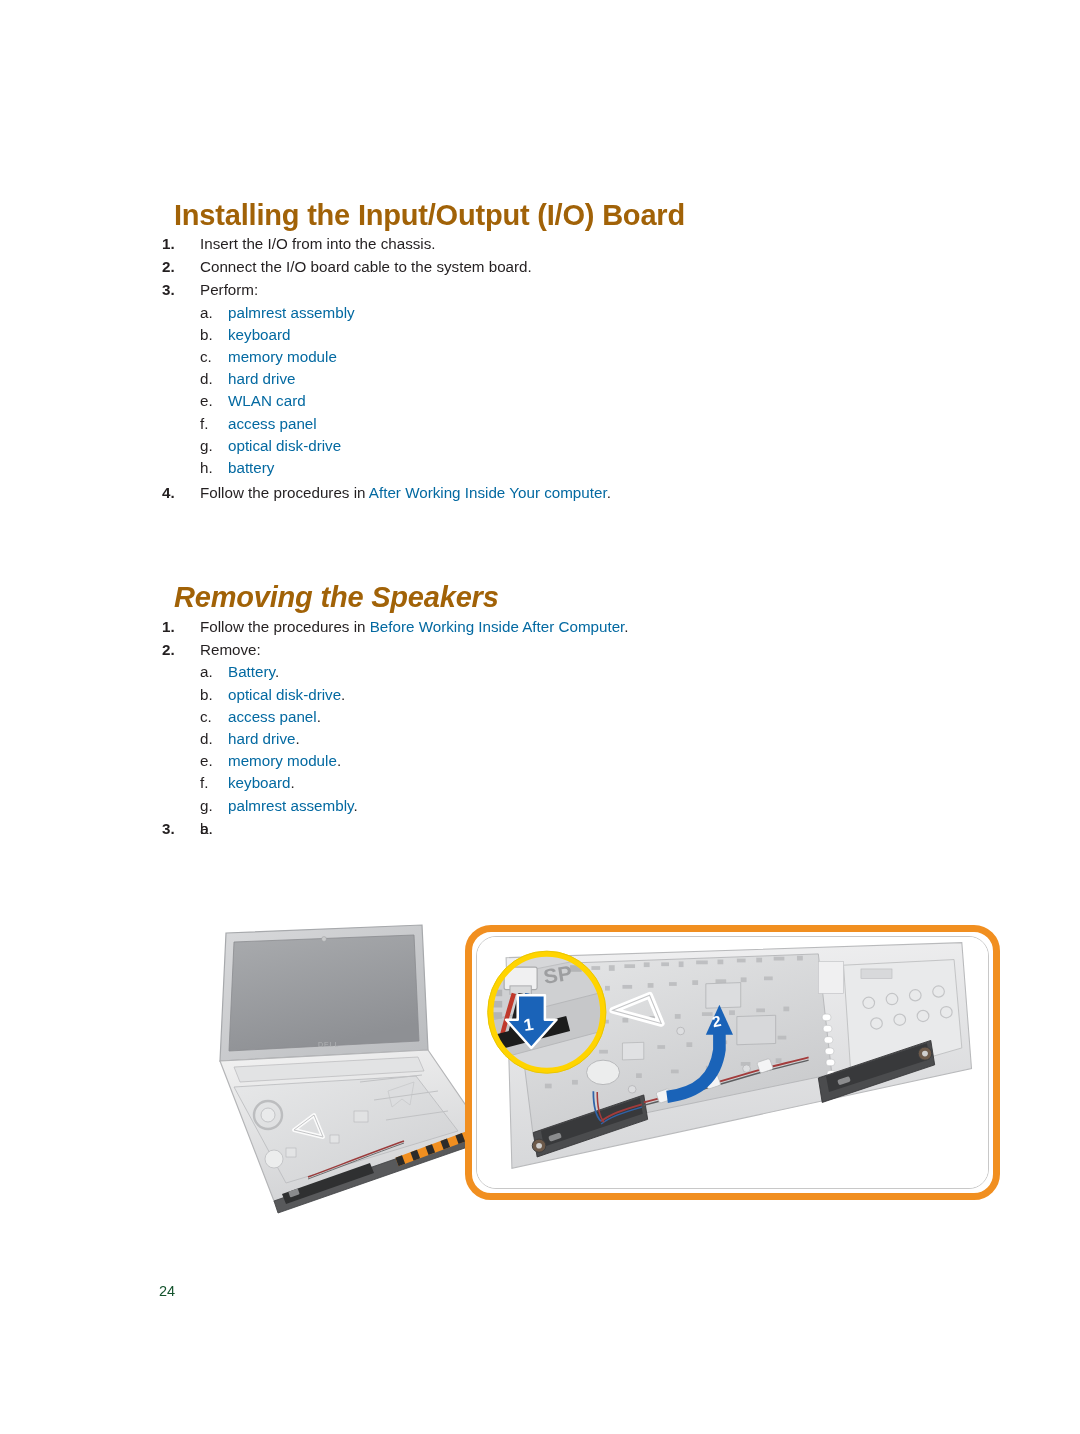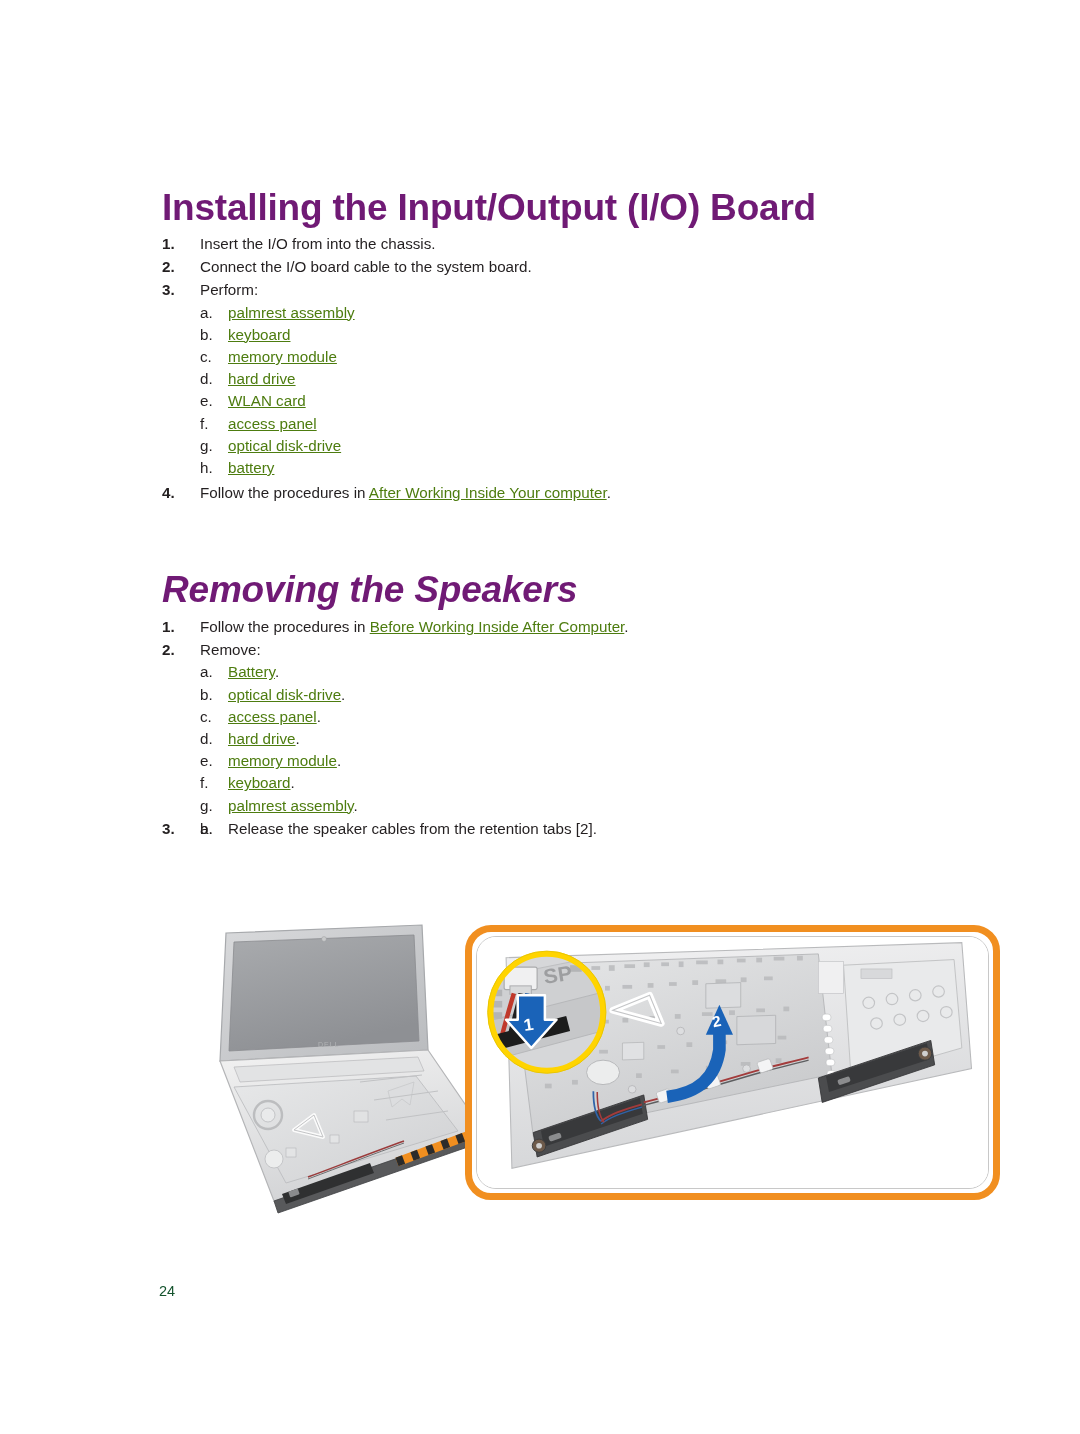--- a/index.html
+++ b/index.html
@@ -18,25 +18,25 @@
   }
 
   .page {
     position: absolute;
     inset: 0;
     background: #ffffff;
   }
 
   
   h1.section-heading {
-    font-size: 37px;
+    font-size: 29px;
     font-weight: bold;
     letter-spacing: -0.2px;
-    color: #701a75;
-    margin: 4px;
+    color: #a16207;
+    margin: 16px;
     line-height: 1.15;
     font-family: "Liberation Sans", sans-serif;
   }
   .heading-io { position: absolute; left: 158px; top: 183px; }
   .heading-spk { position: absolute; left: 158px; top: 565px; font-style: italic; }
 
   
   .olist {
     position: absolute;
     left: 158px;
@@ -69,22 +69,21 @@
   .li-2 > .let {
     position: absolute;
     left: 0px;
     top: 0;
     font-size: 15.2px;
   }
   .sub-indent   { margin-left: 42px; }   
   .sub-indent2  { margin-left: 42px; }   
 
   a.doclink, .doclink {
-    color: #4d7c0f;
-    text-decoration: underline;
+    color: #0369a1;
     text-underline-offset: 1px;
     cursor: pointer;
   }
 
   
   .folio {
     position: absolute;
     left: 159px;
     top: 1283px;
     font-size: 14.5px;
@@ -228,21 +227,21 @@
 
     <div class="li-1">
       <span class="num">3.</span>
     </div>
 
     <div class="sub-indent2">
       <div class="li-2" style="line-height:23.5px;">
         <span class="let">a.</span>
       </div>
       <div class="li-2" style="line-height:23.5px;">
-        <span class="let">b.</span><span>Release the speaker cables from the retention tabs [2].</span>
+        <span class="let">b.</span>
       </div>
     </div>
   </div>
 
   <div class="figure">
 
     <div class="laptop">
       <svg class="svg-fill" viewBox="0 0 300 300" xmlns="http://www.w3.org/2000/svg">
         <defs>
           <linearGradient id="lidG" x1="0" y1="0" x2="1" y2="1">

